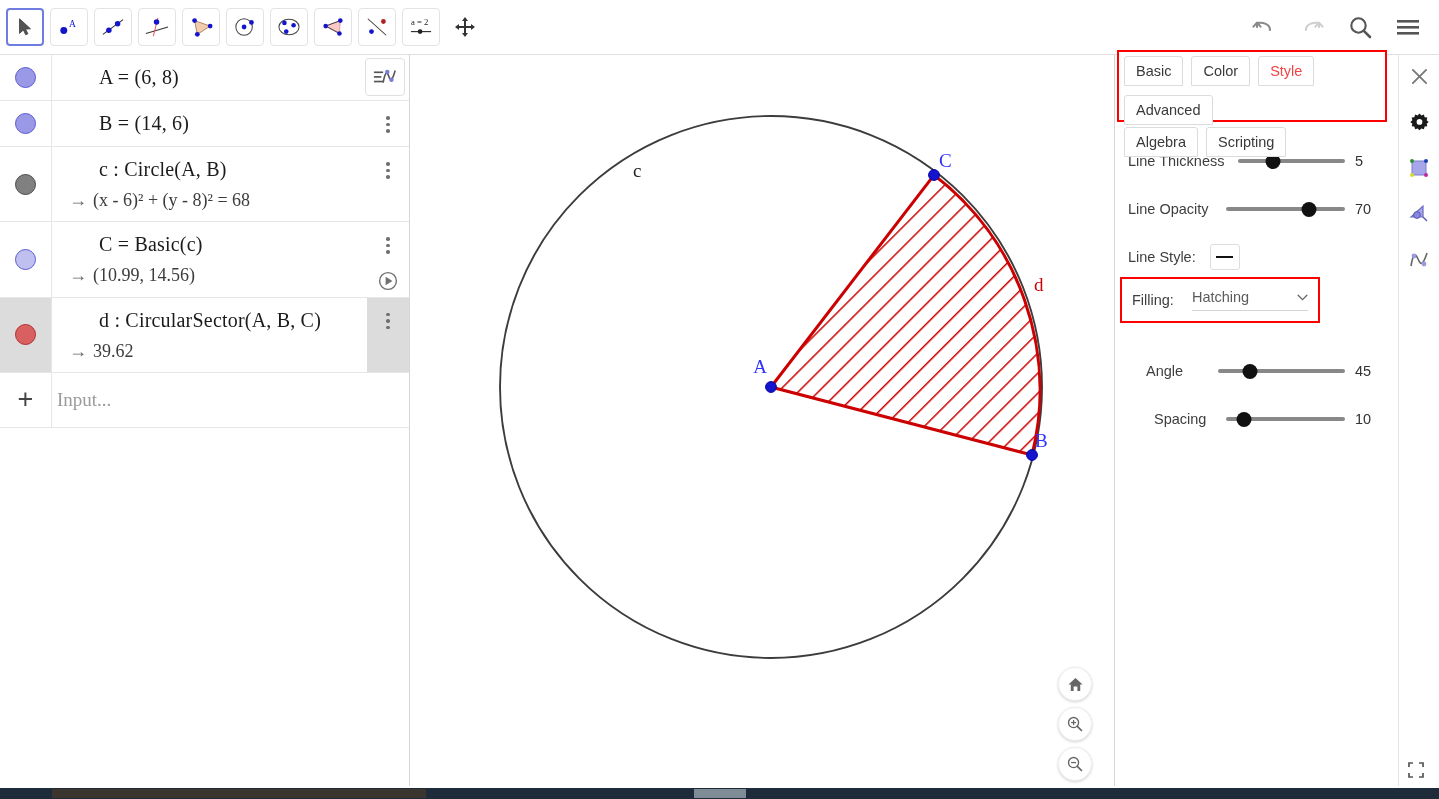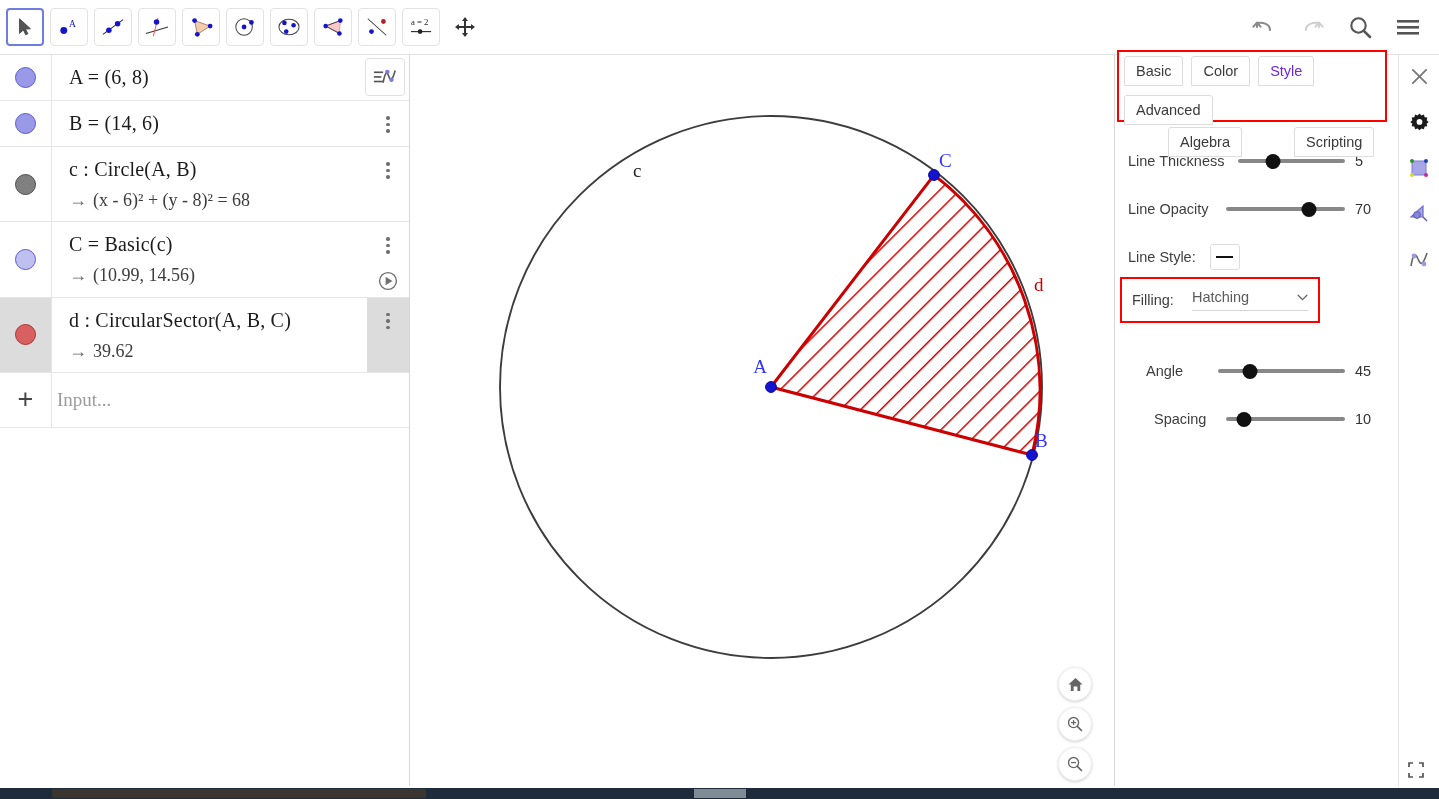--- a/index.html
+++ b/index.html
@@ -45,21 +45,21 @@
     width:51px; display:flex; align-items:center; justify-content:center;
     flex:0 0 51px;
   }
   .dot { width:21px; height:21px; border-radius:50%; border:1.6px solid; }
   .alg-body {
     flex:1; display:flex; flex-direction:column; justify-content:center;
     padding:9px 8px 9px 17px; border-left:1px solid #e6e6e6;
   }
   .alg-main {
     font-family:"Liberation Serif", serif; font-size:20px; color:#1b1b1b;
-    line-height:1.35; letter-spacing:0.2px;
+    line-height:1.35; letter-spacing:0.2px;margin-left:30px;
   }
   .alg-sub {
     font-family:"Liberation Serif", serif; font-size:18px; color:#3c3c3c;
     line-height:1.35; margin-top:5px;
   }
   .alg-sub .arrow { color:#666; margin-right:6px; }
   .alg-actions {
     width:42px; flex:0 0 42px; display:flex; flex-direction:column;
     align-items:center; justify-content:flex-start; padding-top:9px; gap:10px;
   }
@@ -105,21 +105,21 @@
     position:absolute; left:1117px; top:50px; width:270px; height:72px;
     border:2.5px solid #ff0000; background:#fff; z-index:6; padding:4px 0 0 5px;
   }
   .tabs { display:flex; flex-wrap:wrap; gap:9px; }
   .tab {
     border:1px solid #dcdcdc; background:#fff; padding:6px 11px;
     font-size:14.5px; color:#3a3a3a; cursor:pointer; margin-right:-1px;
     border-radius:3px 3px 0 0; white-space:nowrap;
   }
   .tab.active { color:#1e8f8f; }
-  .tab.row2 { margin-top:2px;margin-left:44px; }
+  .tab.row2 { margin-top:2px; }
 
   .ctrl-area { position:absolute; left:1116px; top:137px; width:283px; }
   .ctrl-row { display:flex; align-items:center; height:48px; padding:0 12px; }
   .ctrl-label {
     font-size:14.5px; color:#3e3e3e; white-space:nowrap;
   }
   .slider {
     position:relative; height:18px; display:flex; align-items:center; flex:1;
     cursor:pointer;
   }
@@ -458,21 +458,21 @@
       </svg>
     </div>
   </div>
 
   <div class="settings"></div>
 
   <div class="tabs-wrap" style="border-color: rgb(255, 0, 0);">
     <div class="tabs">
       <div class="tab">Basic</div>
       <div class="tab">Color</div>
-      <div class="tab active" style="color: #6d28d9;">Style</div>
+      <div class="tab active" style="color: #ef4444;">Style</div>
       <div class="tab">Advanced</div>
     </div>
     <div class="tabs">
       <div class="tab row2">Algebra</div>
       <div class="tab row2">Scripting</div>
     </div>
   </div>
 
   <div class="ctrl-area">
 

